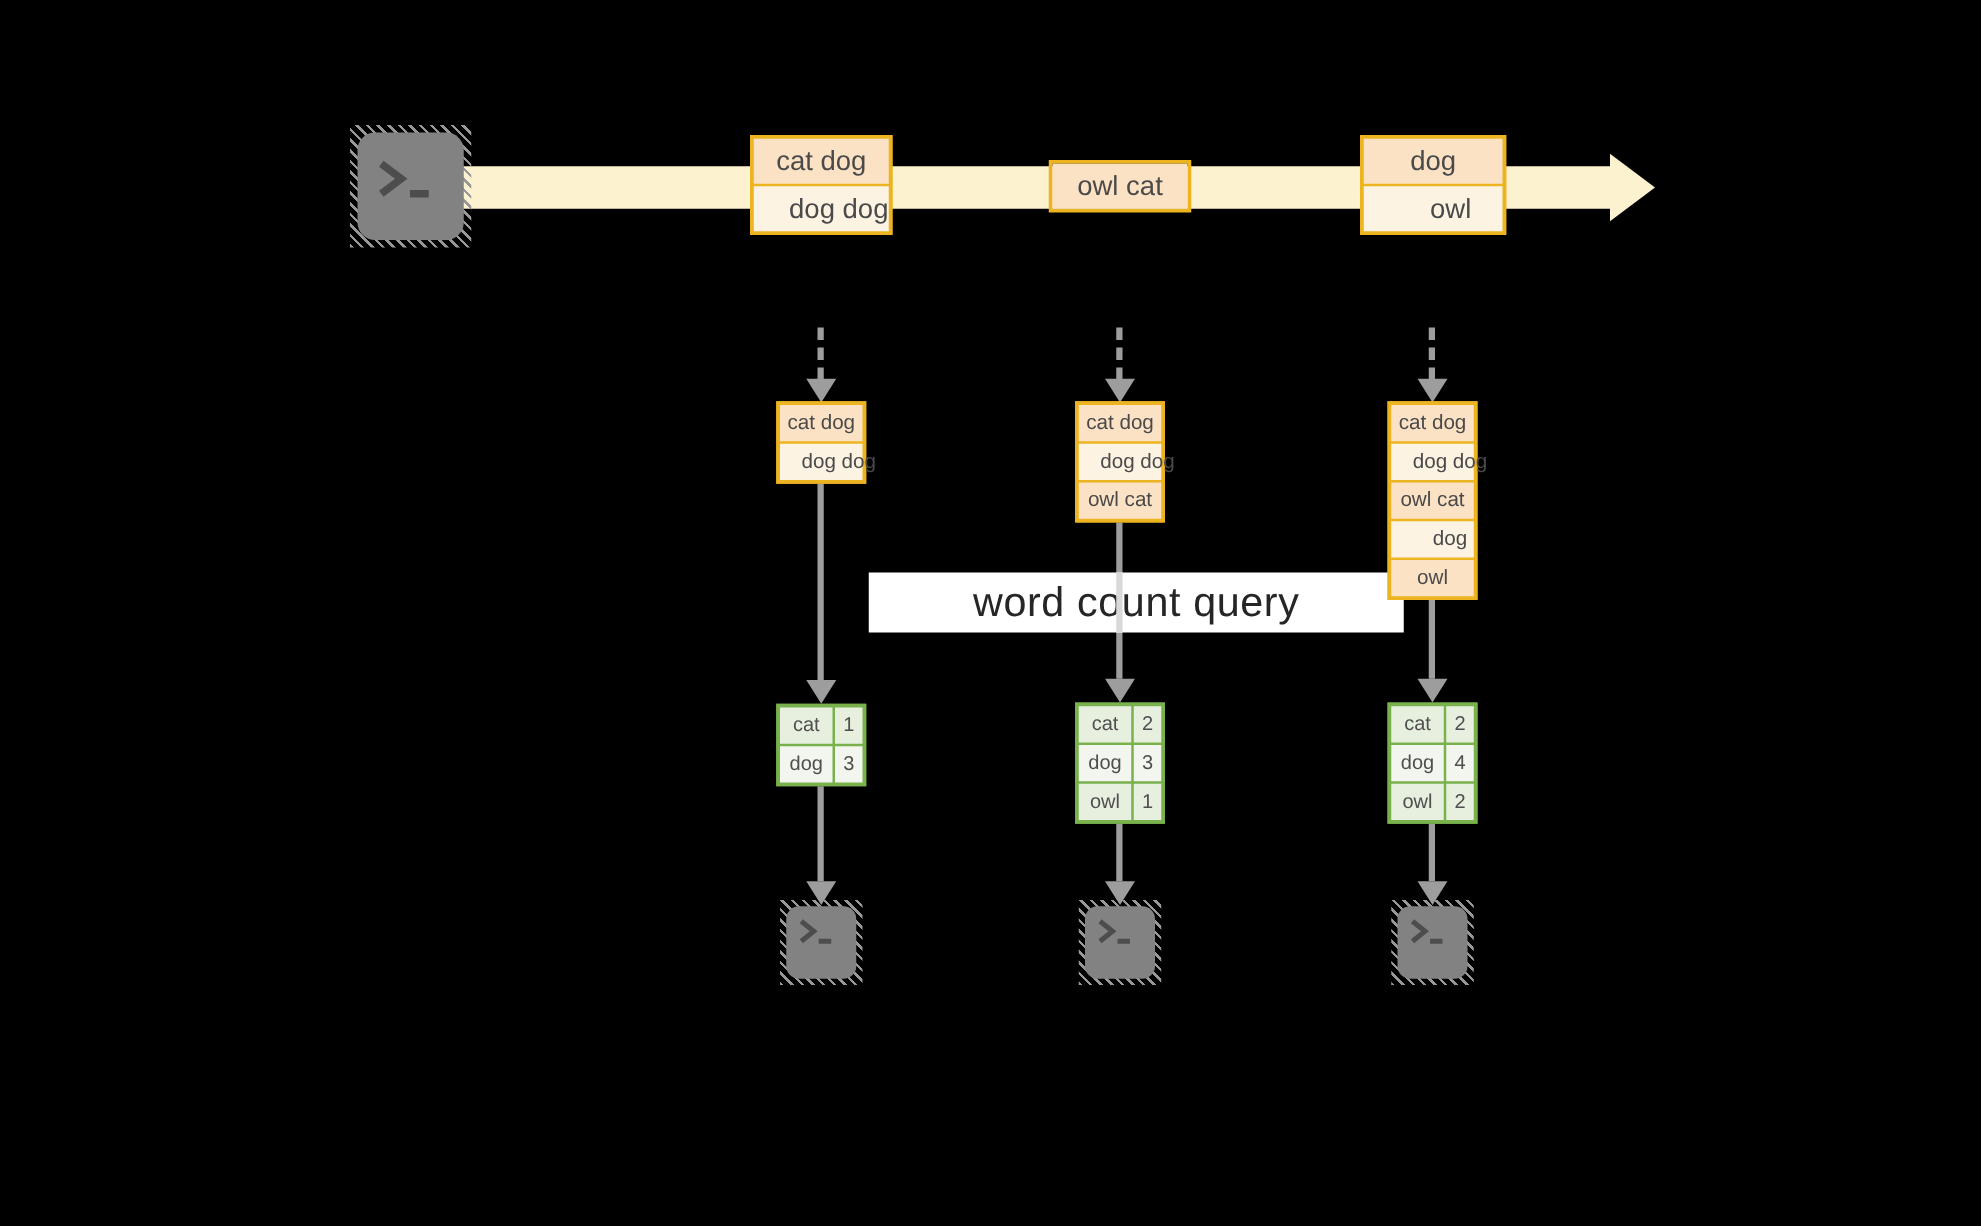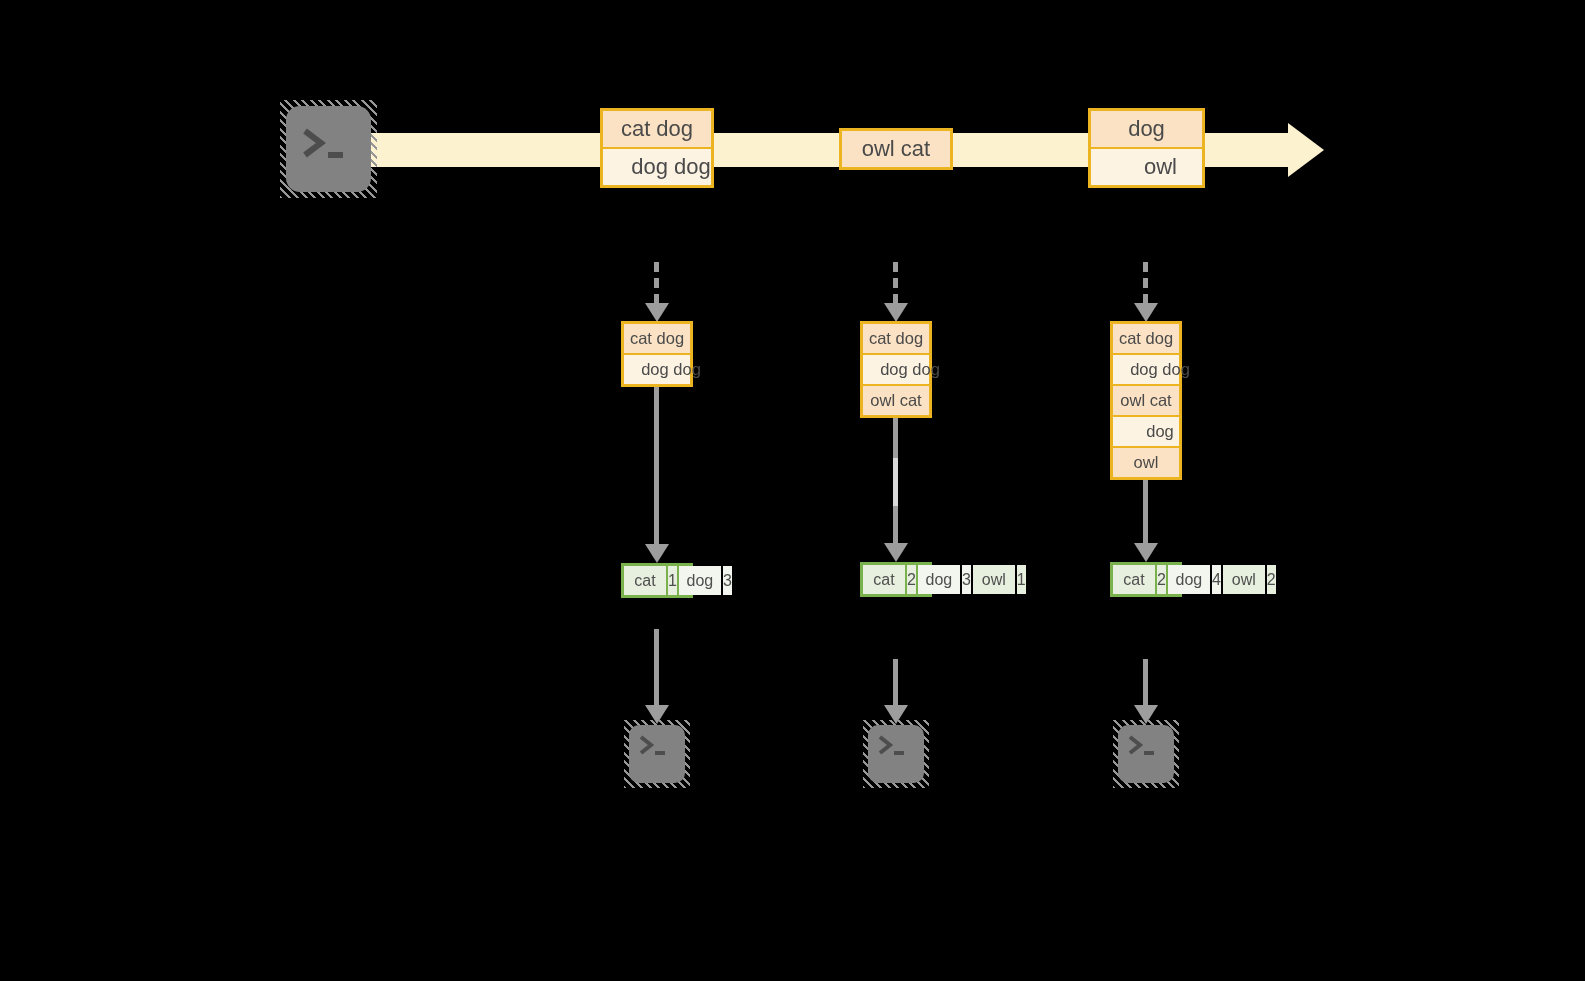--- a/index.html
+++ b/index.html
@@ -53,21 +53,21 @@
   .query-box{
     position:absolute;left:695px;top:458px;width:428px;height:48px;background:#ffffff;z-index:2;
     display:flex;align-items:center;justify-content:center;
   }
   .query-box span{
     font-size:33px;font-weight:300;color:#262626;letter-spacing:.5px;white-space:nowrap;
   }
   
   .gtable{
     position:absolute;box-sizing:border-box;border:3px solid #79b14c;background:#79b14c;
-    width:72px;display:flex;flex-direction:row;gap:2px;z-index:2;
+    width:72px;display:flex;flex-direction:column;gap:2px;z-index:2;
   }
   .grow{display:flex;gap:2px;height:29px;}
   .gword{width:42px;display:flex;align-items:center;justify-content:center;font-size:16px;color:#4f4f4f;}
   .gcount{flex:1;display:flex;align-items:center;justify-content:center;font-size:16px;color:#4f4f4f;}
   .gdark .gword,.gdark .gcount{background:#e7efde;}
   .glight .gword,.glight .gcount{background:#f2f6ee;}
 </style>
 </head>
 <body>
 
@@ -122,20 +122,23 @@
     <div class="cell peach">owl</div>
   </div>
 
   <div class="shaft" style="left:654px;top:387px;height:157px;"></div>
   <div class="tri" style="left:645px;top:544px;"></div>
   <div class="shaft" style="left:893px;top:418px;height:125px;"></div>
   <div class="tri" style="left:884px;top:543px;"></div>
   <div class="shaft" style="left:1143px;top:480px;height:63px;"></div>
   <div class="tri" style="left:1134px;top:543px;"></div>
 
+  <div class="query-box">
+    <span>word count query</span>
+  </div>
   <div class="shaft-light" style="left:893px;top:458px;height:48px;"></div>
 
   <div class="gtable" style="left:621px;top:563px;">
     <div class="grow gdark">
       <div class="gword">cat</div>
       <div class="gcount">1</div>
     </div>
     <div class="grow glight">
       <div class="gword">dog</div>
       <div class="gcount">3</div>

